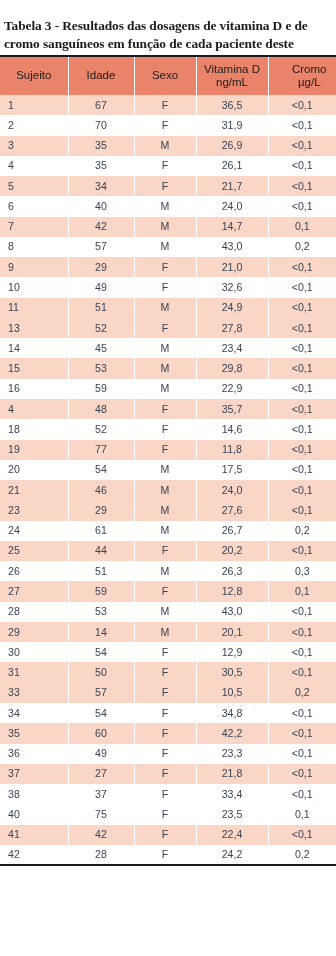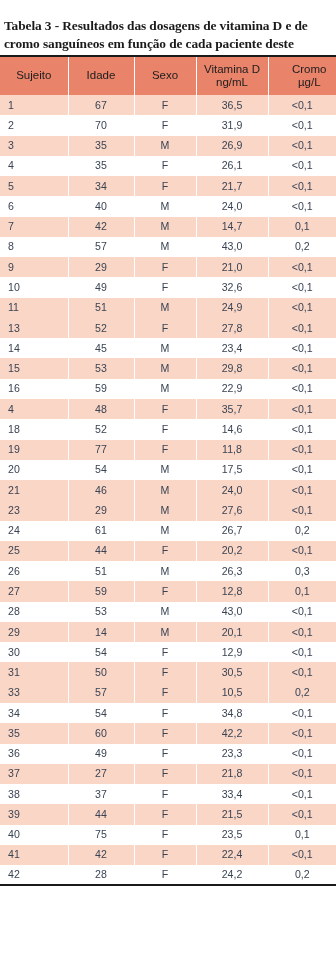--- a/index.html
+++ b/index.html
@@ -366,27 +366,20 @@
             <td>21,8</td>
             <td>&lt;0,1</td>
           </tr>
           <tr class="even">
             <td>38</td>
             <td>37</td>
             <td>F</td>
             <td>33,4</td>
             <td>&lt;0,1</td>
           </tr>
-          <tr class="odd">
-            <td>39</td>
-            <td>44</td>
-            <td>F</td>
-            <td>21,5</td>
-            <td>&lt;0,1</td>
-          </tr>
           <tr class="even">
             <td>40</td>
             <td>75</td>
             <td>F</td>
             <td>23,5</td>
             <td>0,1</td>
           </tr>
           <tr class="odd">
             <td>41</td>
             <td>42</td>

